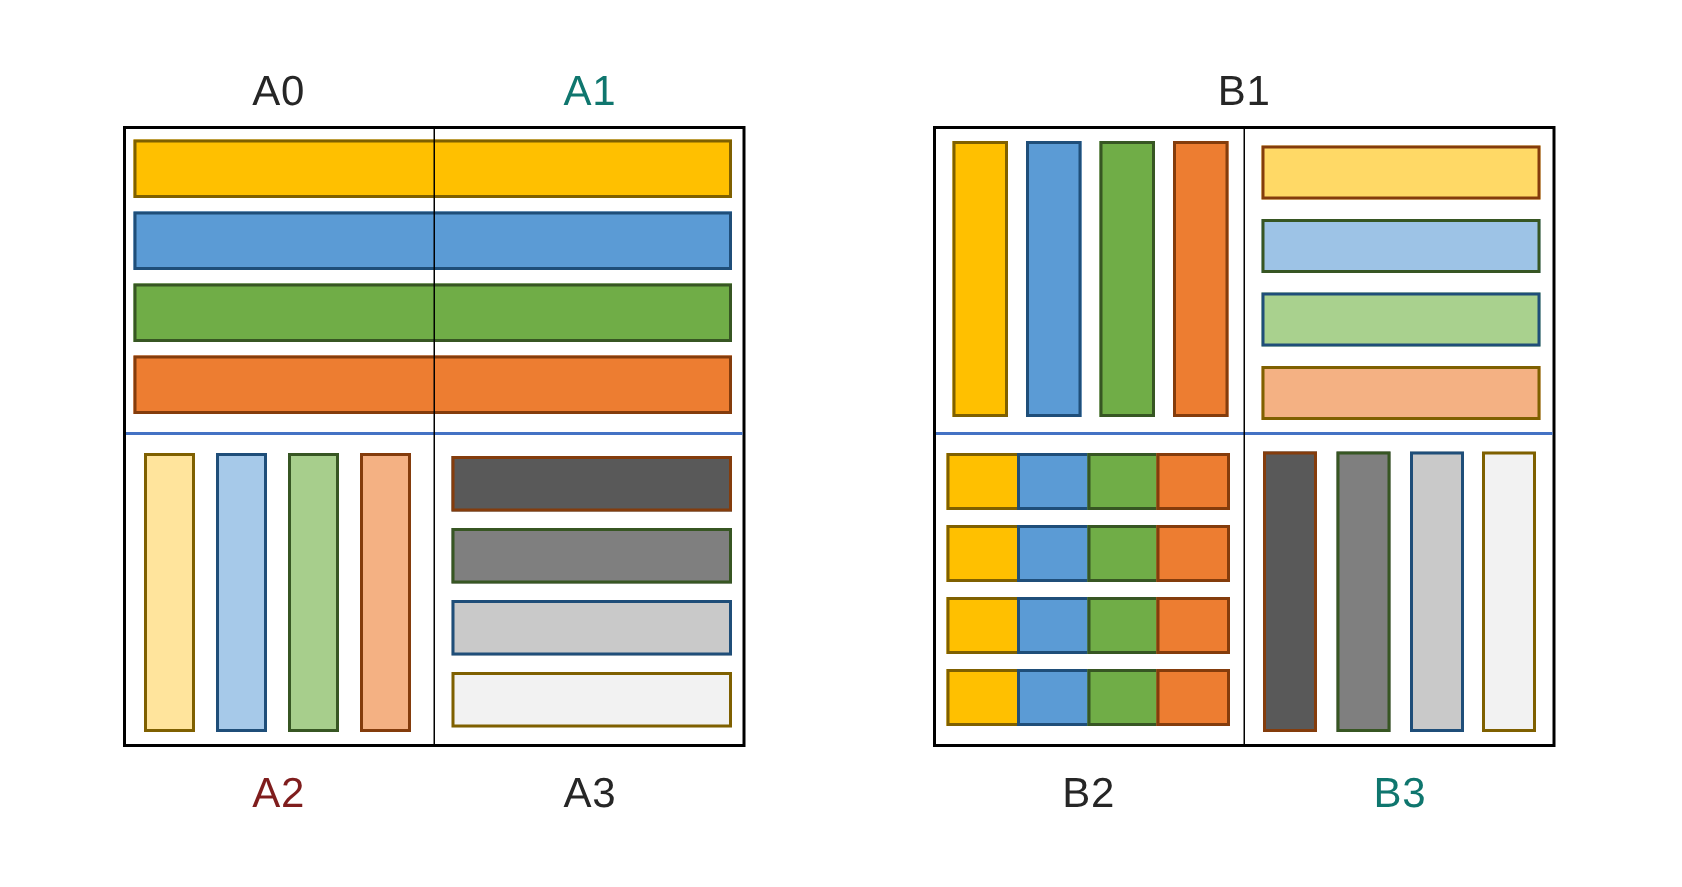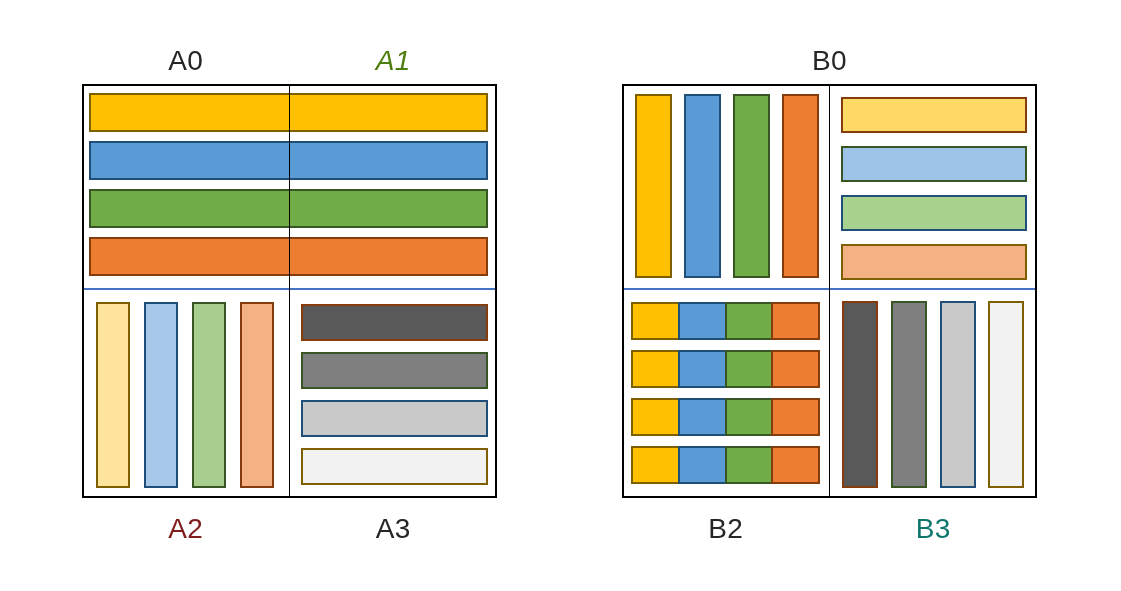--- a/index.html
+++ b/index.html
@@ -45,21 +45,21 @@
   .seg + .seg { margin-left: -2px; }
 </style>
 </head>
 <body style="background: rgb(255, 255, 255);">
 
 <main>
 
   <section class="group" id="groupA">
     <div class="title-row top">
       <span style="color: rgb(38, 38, 38);">A0</span>
-      <span style="color: #4d7c0f; font-style: italic;">A1</span>
+      <span style="color: #0f766e;">A1</span>
     </div>
     <div class="box" style="border-color: rgb(0, 0, 0);">
       <div class="layer tophalf">
           <div class="bar" style="background: rgb(255, 192, 0); border-color: rgb(127, 96, 0); left: 5px; width: 399px; top: 7px; height: 39px;"></div>
           <div class="bar" style="background: rgb(91, 155, 213); border-color: rgb(31, 78, 121); left: 5px; width: 399px; top: 55px; height: 39px;"></div>
           <div class="bar" style="background: rgb(112, 173, 71); border-color: rgb(55, 86, 35); left: 5px; width: 399px; top: 103px; height: 39px;"></div>
           <div class="bar" style="background: rgb(237, 125, 49); border-color: rgb(132, 60, 12); left: 5px; width: 399px; top: 151px; height: 39px;"></div>
         </div>
       <div class="layer bl">
           <div class="bar" style="background: rgb(255, 228, 156); border-color: rgb(127, 96, 0); left: 12px; width: 34px; top: 14px; height: 186px;"></div>
@@ -77,21 +77,21 @@
       <div class="vdiv" style="background: rgb(0, 0, 0);"></div>
     </div>
     <div class="title-row bottom">
       <span style="color: #7f1d1d;">A2</span>
       <span style="color: rgb(38, 38, 38);">A3</span>
     </div>
   </section>
 
   <section class="group" id="groupB">
     <div class="title-row top">
-      <span style="color: rgb(38, 38, 38);">B0</span>
+      <span style="color: rgb(38, 38, 38);">B1</span>
     </div>
     <div class="box" style="border-color: rgb(0, 0, 0);">
       <div class="layer tl">
           <div class="bar" style="background: rgb(255, 192, 0); border-color: rgb(127, 96, 0); left: 11px; width: 37px; top: 8px; height: 184px;"></div>
           <div class="bar" style="background: rgb(91, 155, 213); border-color: rgb(31, 78, 121); left: 60px; width: 37px; top: 8px; height: 184px;"></div>
           <div class="bar" style="background: rgb(112, 173, 71); border-color: rgb(55, 86, 35); left: 109px; width: 37px; top: 8px; height: 184px;"></div>
           <div class="bar" style="background: rgb(237, 125, 49); border-color: rgb(132, 60, 12); left: 158px; width: 37px; top: 8px; height: 184px;"></div>
         </div>
       <div class="layer tr">
           <div class="bar" style="background: rgb(255, 217, 102); border-color: rgb(132, 60, 12); left: 11px; width: 186px; top: 11px; height: 36px;"></div>

